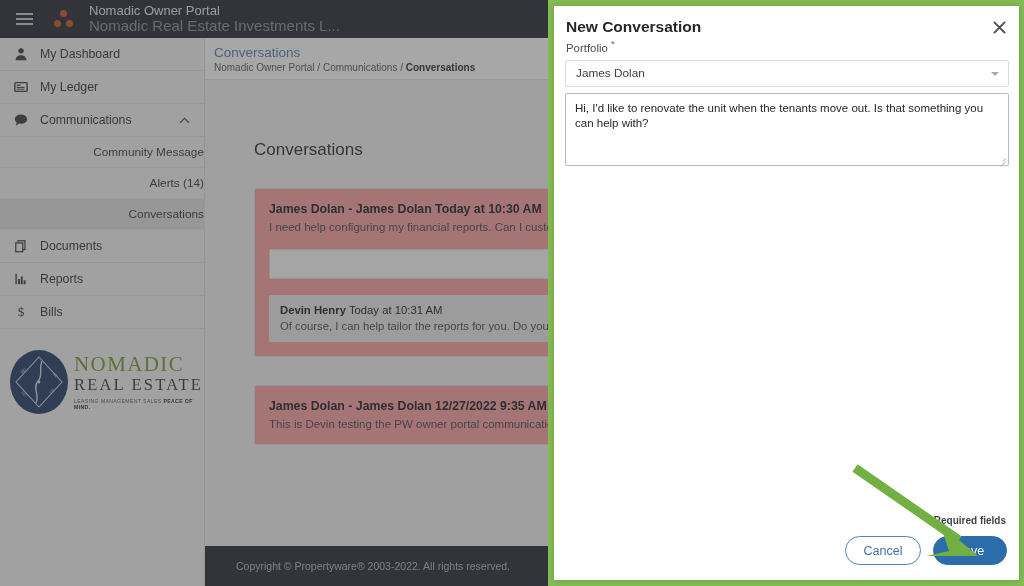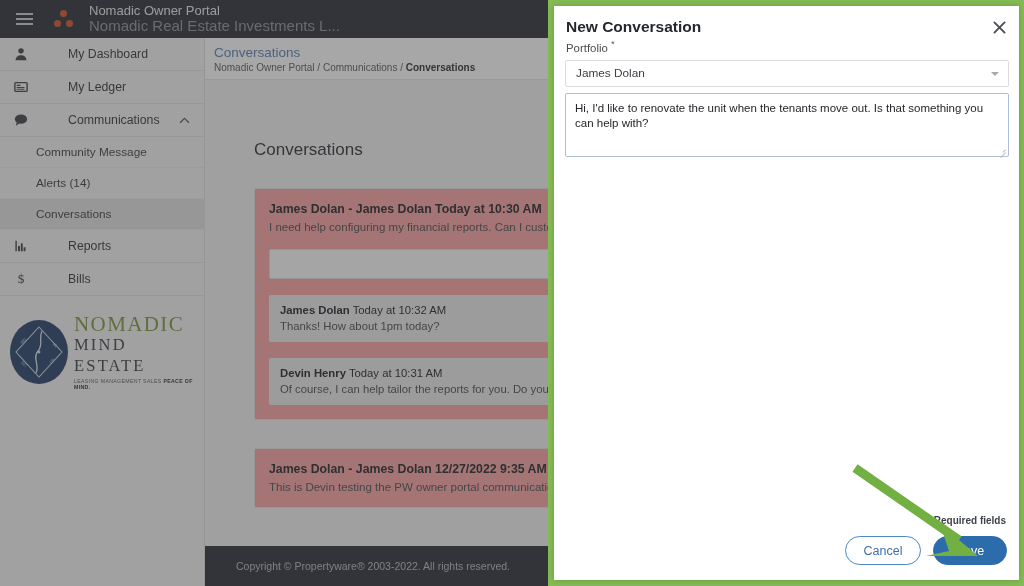--- a/index.html
+++ b/index.html
@@ -33,27 +33,26 @@
 
   
   .sidebar {
     position: absolute; left: 0; top: 38px; width: 205px; height: 548px;
     background: #f4f4f4; border-right: 1px solid #e0e0e0;
   }
   .nav-item {
     height: 33px; display: flex; align-items: center; padding-left: 14px;
     border-bottom: 1px solid #e4e4e4; color: #33363b; font-size: 12.3px; cursor: pointer;
     position: relative;
-    gap: 28px;
   }
   .nav-item .ico { width: 26px; display: flex; align-items: center; color: #3c4045; }
   .nav-item .chev { position: absolute; right: 14px; font-size: 10px; color: #55585d; }
   .sub-item {
     height: 31px; display: flex; align-items: center; padding-left: 36px;
-    color: #3b3e43; font-size: 11.8px; cursor: pointer; border-bottom: 1px solid #ececec;
+    color: #3b3e43; font-size: 11.8px; cursor: pointer; border-bottom: 1px solid #ececec; justify-content: flex-end;
   }
   .sub-item.active { background: #e2e2e2; }
 
   
   .logo-block { margin-top: 18px; display: flex; align-items: center; padding-left: 8px; }
   .logo-seal { width: 62px; height: 70px; flex: 0 0 62px; }
   .logo-words { margin-left: 4px; }
   .lw1 { font-family: "Liberation Serif", serif; font-size: 21px; letter-spacing: 1.4px; color: #7a9a3e; line-height: 1; }
   .lw2 { font-family: "Liberation Serif", serif; font-size: 16.5px; letter-spacing: 2.2px; color: #3c4148; line-height: 1.25; }
   .lw3 { font-size: 5.2px; letter-spacing: .35px; color: #5b6068; margin-top: 2px; }
@@ -112,21 +111,21 @@
     margin: 6px 10px 0 11px; height: 27px; border: 1px solid #dcdcdc; background: #fff;
     border-radius: 2px; display: flex; align-items: center; position: relative; cursor: pointer;
   }
   .select-wrap span.val { font-size: 11.8px; color: #3b3e43; margin-left: 10px; }
   .caret {
     position: absolute; right: 9px; top: 11px;
     width: 0; height: 0; border-left: 4px solid transparent; border-right: 4px solid transparent;
     border-top: 4px solid #a6a9ad;
   }
   .textarea-wrap {
-    margin: 6px 10px 0 11px; height: 64px; border: 1px solid #aebfd1; background: #fff;
+    margin: 6px 10px 0 11px; height: 73px; border: 1px solid #aebfd1; background: #fff;
     border-radius: 2px; position: relative; cursor: text;
   }
   .ta-text { font-size: 11.5px; color: #24272b; padding: 7px 8px 0 9px; line-height: 1.35; }
   .resizer { position: absolute; right: 2px; bottom: 2px; width: 8px; height: 8px; }
   .resizer i { display:block; position:absolute; right:0; background:#b9bcc0; height:1px; transform-origin: right bottom;}
   .resizer i.r1 { bottom:1px; width:7px; transform: rotate(-45deg); }
   .resizer i.r2 { bottom:4px; width:4px; transform: rotate(-45deg); }
 
   .req-note { position: absolute; right: 13px; bottom: 54px; font-size: 10px; color: #3f4247; font-weight: bold; }
   .btn-row { position: absolute; right: 12px; bottom: 15px; display: flex; gap: 12px; align-items: center; }
@@ -206,20 +205,29 @@
       <div class="sub-item">
         <span>Community Message</span>
       </div>
       <div class="sub-item">
         <span>Alerts (14)</span>
       </div>
       <div class="sub-item active">
         <span>Conversations</span>
       </div>
 
+      <div class="nav-item">
+        <span class="ico">
+          <svg width="14" height="14" viewBox="0 0 16 16">
+              <rect x="4.5" y="2" width="8" height="10" fill="none" stroke="#3c4045" stroke-width="1.4"></rect>
+              <rect x="2" y="4.5" width="8" height="10" fill="#f4f4f4" stroke="#3c4045" stroke-width="1.4"></rect>
+            </svg>
+        </span>
+        <span>Documents</span>
+      </div>
 
       <div class="nav-item">
         <span class="ico">
           <svg width="14" height="14" viewBox="0 0 16 16">
               <rect x="1.6" y="2" width="1.6" height="12" fill="#3c4045"></rect>
               <rect x="4.6" y="8" width="2.2" height="6" fill="#3c4045"></rect>
               <rect x="7.8" y="5" width="2.2" height="9" fill="#3c4045"></rect>
               <rect x="11" y="9.5" width="2.2" height="4.5" fill="#3c4045"></rect>
             </svg>
         </span>
@@ -241,42 +249,38 @@
           <path d="M31 10 L54 35 L31 60 L8 35 Z" fill="none" stroke="#c9d4e4" stroke-width="1.1"></path>
           <path d="M34 14 C30 22, 36 27, 30 34 C24 41, 32 48, 28 56" fill="none" stroke="#dbe4ef" stroke-width="1.3"></path>
           <circle cx="31" cy="35" r="1.4" fill="#dbe4ef"></circle>
           <text x="14" y="27" font-size="4" fill="#c9d4e4" transform="rotate(-45 14 27)">MD</text>
           <text x="44" y="27" font-size="4" fill="#c9d4e4" transform="rotate(45 44 27)">VA</text>
           <text x="13" y="46" font-size="4" fill="#c9d4e4" transform="rotate(45 13 46)">DC</text>
           <text x="43" y="47" font-size="4" fill="#c9d4e4" transform="rotate(-45 43 47)">US</text>
         </svg>
         <div class="logo-words">
           <div class="lw1">NOMADIC</div>
-          <div class="lw2">MIND ESTATE</div>
+          <div class="lw2">REAL ESTATE</div>
           <div class="lw3"><span>LEASING  MANAGEMENT  SALES</span> <b>PEACE OF MIND.</b></div>
         </div>
       </div>
     </div>
 
     <div class="content">
       <div class="crumbbar">
         <div class="crumb-title">Conversations</div>
         <div class="crumb-path"><span>Nomadic Owner Portal / Communications / </span><b>Conversations</b></div>
       </div>
 
       <div class="page-title">Conversations</div>
 
       <div class="conv-card">
         <div class="conv-head">James Dolan -  James Dolan  Today at 10:30 AM</div>
         <div class="conv-snip">I need help configuring my financial reports. Can I customize these?</div>
         <div class="reply-box"></div>
-        <div class="msg">
-          <div class="msg-head"><b>James Dolan</b> <span>Today at 10:32 AM</span></div>
-          <div class="msg-body">Thanks! How about 1pm today?</div>
-        </div>
         <div class="msg">
           <div class="msg-head"><b>Devin Henry</b> <span>Today at 10:31 AM</span></div>
           <div class="msg-body">Of course, I can help tailor the reports for you. Do you have time fo</div>
         </div>
       </div>
 
       <div class="conv-card" style="margin-top:28px;">
         <div class="conv-head">James Dolan -  James Dolan  12/27/2022 9:35 AM</div>
         <div class="conv-snip">This is Devin testing the PW owner portal communication routing. Th</div>
       </div>

